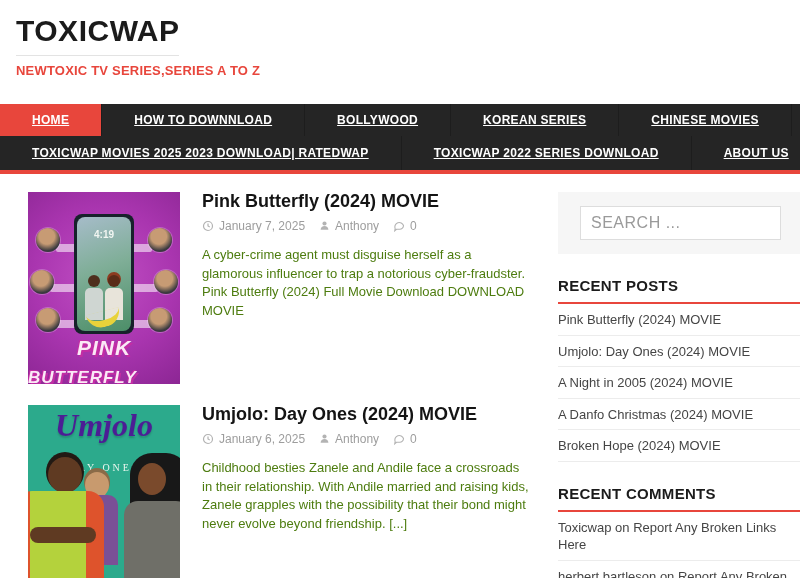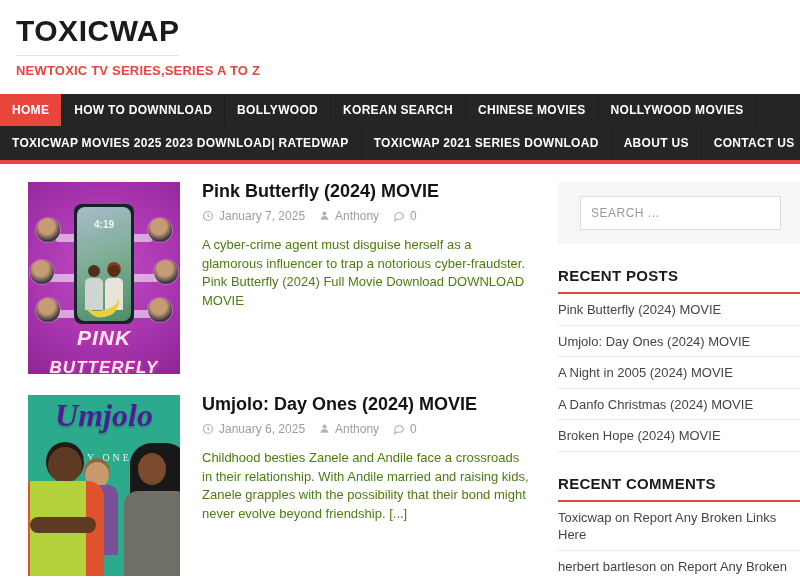--- a/index.html
+++ b/index.html
@@ -1,33 +1,33 @@
 <!DOCTYPE html>
 <html><head>
 <meta charset="utf-8">
 <style>
   * { margin:0; padding:0; box-sizing:border-box; }
   html,body { background:#fff; }
   body { font-family:"Liberation Sans", sans-serif; width:800px; }
   .page { width:800px; height:578px; overflow:hidden; background:#fff; position:relative; }
 
   
-  .header { padding:14px 0 16px 16px; background:#fff; }
+  .header { padding:14px 0 26px 16px; background:#fff; }
   .logo { display:inline-block; font-size:30px; font-weight:bold; letter-spacing:.5px;
           color:#1b1b1b; border-bottom:1px solid #e3e3e3; padding-bottom:7px; cursor:pointer; }
   .tagline { margin-top:7px; font-size:13px; font-weight:bold; color:#e8463c; letter-spacing:.2px; }
 
   
   .nav { background:#252525; border-bottom:4px solid #e8463c; }
   .nav-row { display:flex; flex-wrap:nowrap; }
   .nav-row-1 .nav-item { height:32px; }
   .nav-row-2 .nav-item { height:34px; }
-  .nav-item { display:flex; align-items:center; padding:0 12px; color:#fff; font-size:12px;
+  .nav-item { display:flex; align-items:center; padding:0 32px; color:#fff; font-size:12px;
               font-weight:bold; letter-spacing:.3px; white-space:nowrap;
-              border-right:1px solid #1d1d1d; cursor:pointer; }
+              border-right:1px solid #1d1d1d; cursor:pointer;text-decoration:underline; }
   .nav-item.active { background:#e8463c; }
 
   
   .container { display:flex; padding:18px 10px 0 28px; gap:22px; }
   .main { width:508px; flex:0 0 508px; }
   .sidebar { width:245px; flex:0 0 245px; }
 
   
   .post { display:flex; gap:22px; margin-bottom:21px; }
   .thumb { flex:0 0 152px; display:block; cursor:pointer; }
@@ -53,21 +53,21 @@
   .pb-fig .h { width:12px; height:12px; border-radius:50%; margin:0 auto; background:#4e2f1d; }
   .pb-fig .b { width:18px; height:32px; border-radius:5px 5px 0 0; margin-top:1px; }
   .pb-fig.f1 { left:8px; } .pb-fig.f1 .b { background:#cfd6d2; }
   .pb-fig.f2 { right:8px; } .pb-fig.f2 .h { background:#5a2c18; box-shadow:0 -2px 0 1px #8c3b20; }
   .pb-fig.f2 .b { background:#e8e4da; }
   .pb-banana { position:absolute; bottom:4px; left:10px; width:34px; height:16px;
     border-radius:0 0 20px 20px; border-bottom:7px solid #e8d23a; transform:rotate(-14deg); }
   .pb-t1 { position:absolute; bottom:24px; width:100%; text-align:center; font-style:italic;
     font-weight:bold; font-size:21px; letter-spacing:1px; color:#fbe9f6;
     text-shadow:2px 2px 0 #c32da4, -1px -1px 0 #c32da4; }
-  .pb-t2 { position:absolute; bottom:-4px; width:100%; text-align:center; font-style:italic;
+  .pb-t2 { position:absolute; bottom:-4px; width:100%; text-align:left; font-style:italic;
     font-weight:bold; font-size:17px; letter-spacing:1px; color:#fbe9f6;
     text-shadow:2px 2px 0 #c32da4, -1px -1px 0 #c32da4; }
 
   
   .poster-umjolo { position:relative; width:152px; height:181px; overflow:hidden; background:#2caa8c; }
   .um-t1 { margin-top:2px; text-align:center; font-family:"Liberation Serif", serif; font-style:italic;
     font-weight:bold; font-size:32px; color:#4c1d95; text-shadow:0 2px 2px rgba(0,0,0,.18); }
   .um-t2 { margin-top:18px; text-align:center; font-family:"Liberation Serif", serif; font-weight:normal;
     font-size:10px; letter-spacing:3px; color:#eaf6ee; }
   .um-head { position:absolute; border-radius:50%; }
@@ -79,21 +79,21 @@
     background:linear-gradient(90deg,#de532c 0 16%, #b4d23c 16% 80%, #de532c 80%); }
   .um-left-arm { position:absolute; left:2px; top:122px; width:66px; height:16px; border-radius:8px; background:#5f3a22; }
   .um-right-hair { position:absolute; right:-8px; top:48px; width:58px; height:96px; border-radius:22px 22px 8px 8px; background:#181818; }
   .um-right-head { width:28px; height:32px; right:14px; top:58px; background:#7a4a2c; }
   .um-right-body { position:absolute; right:-10px; top:96px; width:66px; height:90px;
     border-radius:14px 14px 0 0; background:#6f6f68; }
 
   
   .search-widget { background:#f6f6f6; padding:14px 22px; }
   .search-input { width:100%; height:32px; border:1px solid #ddd; background:#fff; padding:16px 10px;
-    font-family:"Liberation Sans", sans-serif; font-size:12px; letter-spacing:.5px; color:#555;
+    font-family:"Liberation Sans", sans-serif; font-size:16px; letter-spacing:.5px; color:#555;
     text-transform:uppercase; outline:none; }
   .search-input::placeholder { color:#9a9a9a; }
   .widget-title { margin-top:23px; font-size:15px; font-weight:bold; color:#1b1b1b; letter-spacing:.3px;
     padding-bottom:8px; border-bottom:2px solid #e8463c; }
   .widget-list { list-style:none; }
   .widget-list li { padding:7px 0 6px; border-bottom:1px solid #ececec; font-size:13px;
     color:#454545; line-height:1.35; cursor:pointer; }
 </style>
 </head>
 <body>
@@ -103,27 +103,27 @@
   <div class="header">
     <div class="logo">TOXICWAP</div>
     <div class="tagline">NEWTOXIC TV SERIES,SERIES A TO Z</div>
   </div>
 
   <div class="nav">
     <div class="nav-row nav-row-1">
       <div class="nav-item active">HOME</div>
       <div class="nav-item">HOW TO DOWNNLOAD</div>
       <div class="nav-item">BOLLYWOOD</div>
-      <div class="nav-item">KOREAN SEARCH</div>
+      <div class="nav-item">KOREAN SERIES</div>
       <div class="nav-item">CHINESE MOVIES</div>
       <div class="nav-item">NOLLYWOOD MOVIES</div>
     </div>
     <div class="nav-row nav-row-2">
       <div class="nav-item">TOXICWAP MOVIES 2025 2023 DOWNLOAD| RATEDWAP</div>
-      <div class="nav-item">TOXICWAP 2021 SERIES DOWNLOAD</div>
+      <div class="nav-item">TOXICWAP 2022 SERIES DOWNLOAD</div>
       <div class="nav-item">ABOUT US</div>
       <div class="nav-item">CONTACT US</div>
     </div>
   </div>
 
   <div class="container">
 
     <div class="main">
 
       <div class="post">

